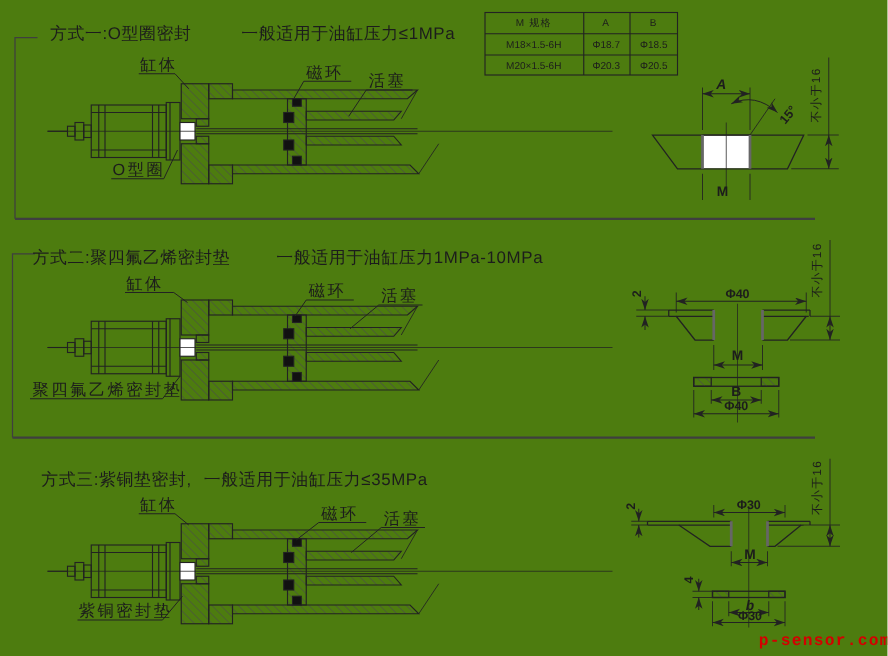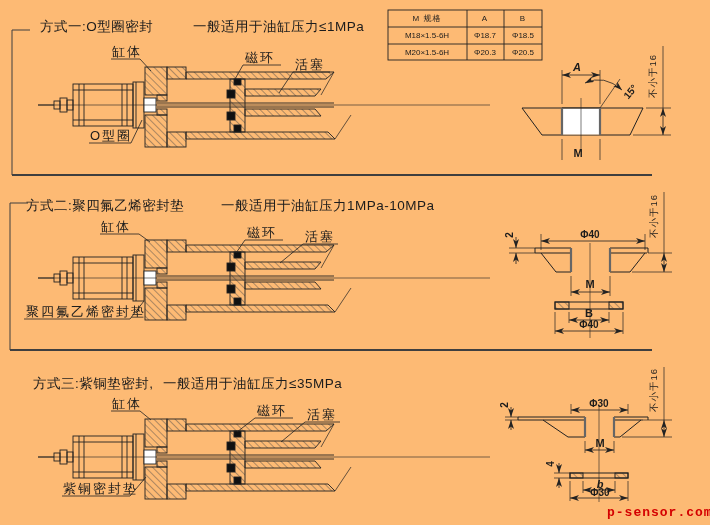--- a/index.html
+++ b/index.html
@@ -1,16 +1,16 @@
 <!DOCTYPE html>
 <html><head>
 <meta charset="utf-8">
 <style>
   html,body{margin:0;padding:0;background:#fff;}
-  #stage{position:relative;width:710px;height:525px;background:#fdba74;overflow:hidden;
+  #stage{position:relative;width:710px;height:525px;background:#4d7c0f;overflow:hidden;
          font-family:"Liberation Sans",sans-serif;}
   svg{position:absolute;left:0;top:0;}
   text{fill:#1c1c1c;}
   .title{font-size:13.5px;letter-spacing:0.5px;}
   .lbl{font-size:13px;letter-spacing:2px;}
   .tbl-h{font-size:8px;letter-spacing:1px;}
   .tbl-c{font-size:8px;}
   .dimL{font-size:11px;font-weight:bold;font-style:italic;}
   .dimB{font-size:11px;font-weight:bold;}
   .dimN{font-size:10px;font-weight:bold;}

